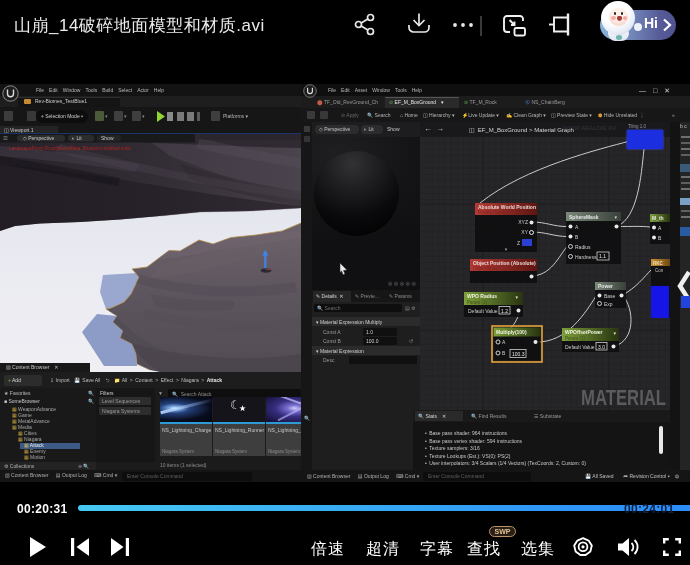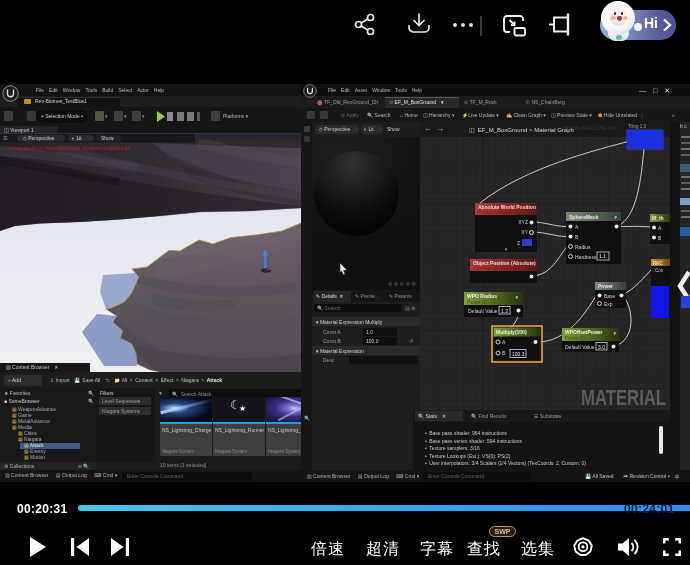--- a/index.html
+++ b/index.html
@@ -28,20 +28,21 @@
 #swp { left:489px; top:526px; width:27px; height:11px; border:1px solid #b89468; border-radius:6px; background:#2a1f16; color:#e3c193; font-size:7px; font-weight:bold; text-align:center; line-height:10px; }
 .tile { width:52px; height:59px; background:#3e3e3e; }
 .tile .timg { position:relative; width:52px; height:27px; border-bottom:2px solid #2e9bd6; overflow:hidden; background:#0a0a10; }
 .tile .tlbl { color:#c8c8c8; font-size:5px; padding:2.5px 1px 0 2px; white-space:nowrap; overflow:hidden; }
 .tile .tsub { position:absolute; bottom:2px; left:2px; color:#8a8a8a; font-size:4.5px; }
 </style>
 </head>
 <body>
 <div id="app">
 
+  <div class="abs" id="title">山崩_14破碎地面模型和材质.avi</div>
   <div class="abs" id="topicons" style="left:350px;top:9px;width:340px;height:36px;">
 
     <svg class="abs" style="left:4px;top:4px;" width="22" height="23" viewBox="0 0 22 23" fill="none" stroke="#e8e8e8" stroke-width="1.7">
       <circle cx="16.5" cy="4.5" r="3"></circle>
         <circle cx="4.5" cy="11.5" r="3"></circle>
         <circle cx="16.5" cy="18.5" r="3"></circle>
       <path d="M7.2 10 L13.8 6 M7.2 13 L13.8 17"></path>
     </svg>
 
     <svg class="abs" style="left:57px;top:3px;" width="24" height="25" viewBox="0 0 24 25" fill="none" stroke="#e8e8e8" stroke-width="1.7">

